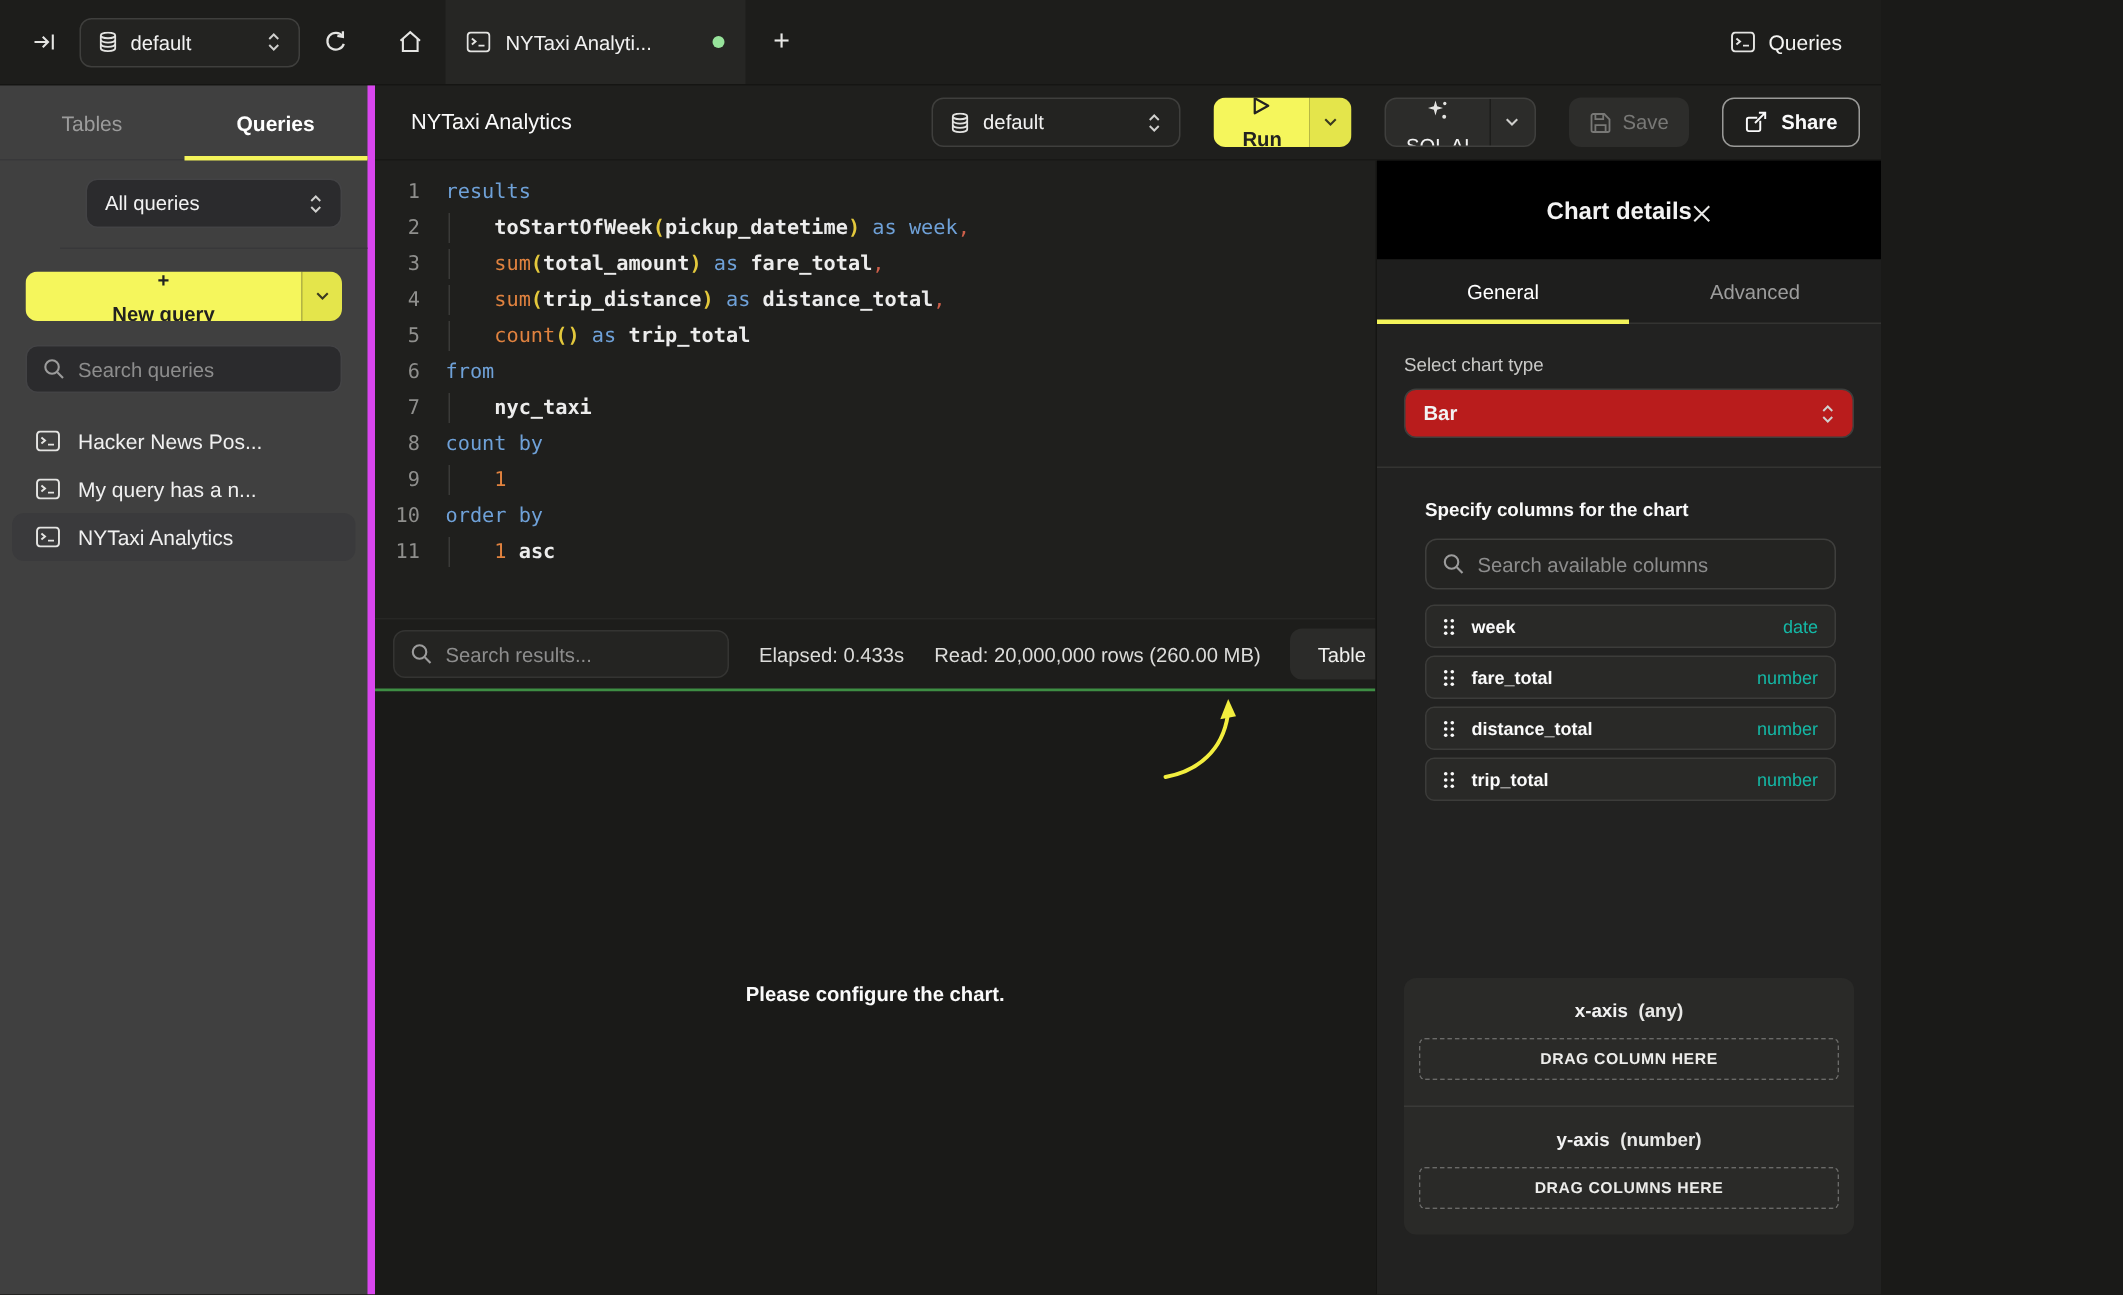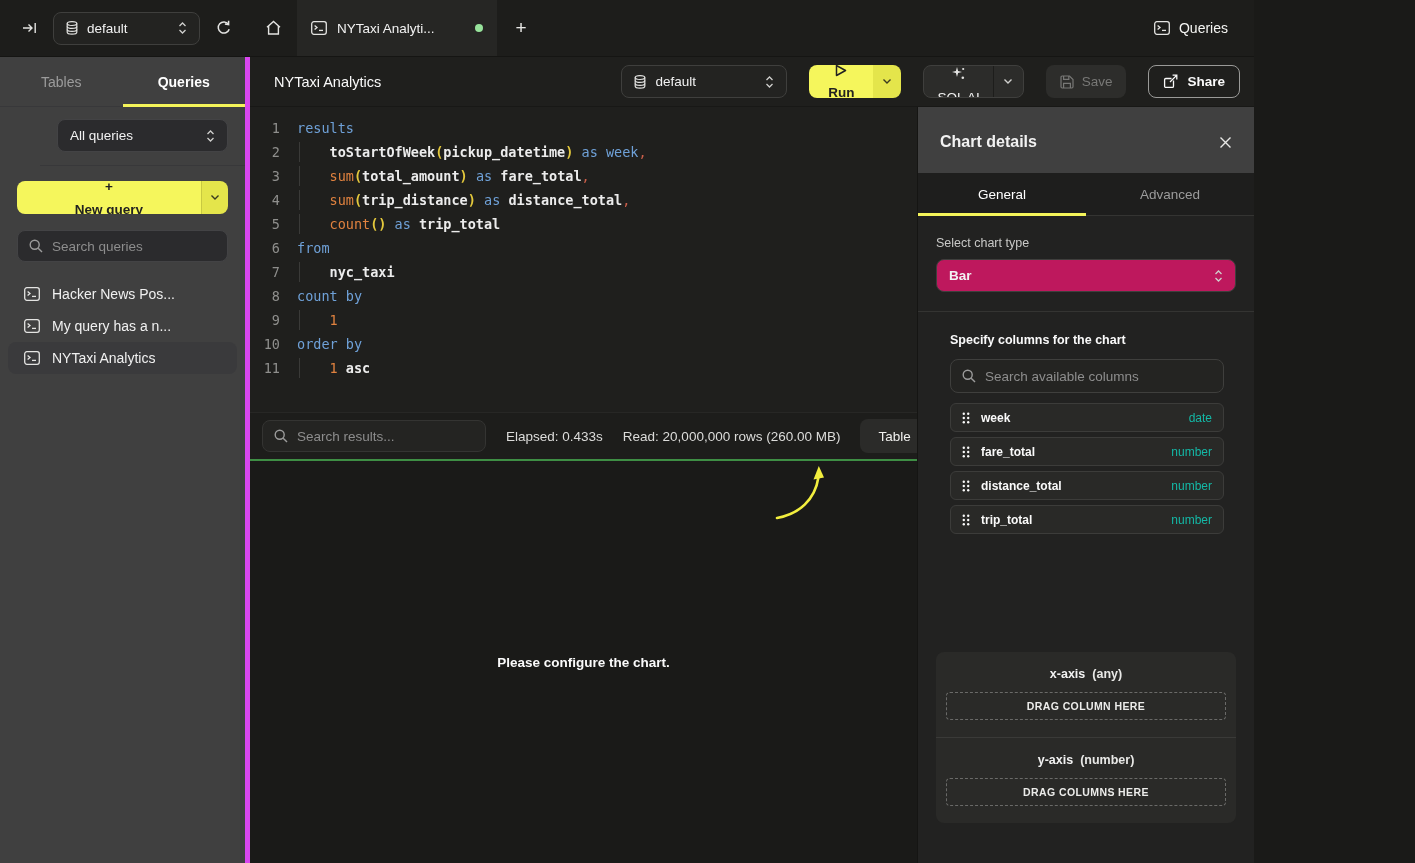--- a/index.html
+++ b/index.html
@@ -101,31 +101,31 @@
   .seg.active { background:#3b3b39; font-weight:bold; }
   .more-btn { font-size:15px; color:#cfcfcd; letter-spacing:1px; padding:0 6px; background:none; border:none; cursor:pointer; }
 
   
   .chart-area { flex:1; background:#1a1a18; position:relative; display:flex; align-items:center; justify-content:center; }
   .chart-msg { font-size:13.5px; font-weight:bold; color:#fafafa; }
   .arrow-annotation { position:absolute; top:2px; right:86px; }
 
   
   .chart-panel { width:337px; flex:0 0 337px; background:#222221; border-left:1px solid #151513; display:flex; flex-direction:column; }
-  .panel-header { background:#404040; padding:26px 22px 22px; display:flex; align-items:center; justify-content:space-between; }
+  .panel-header { background:#000000; padding:26px 22px 22px; display:flex; align-items:center; justify-content:center; }
   .panel-title { font-size:16px; font-weight:bold; }
   .panel-close { background:none; border:none; color:#e8e8e6; font-size:15px; cursor:pointer; }
   .panel-tabs { display:flex; background:#1e1e1d; border-bottom:1px solid #343432; }
   .panel-tab { flex:1; height:42px; display:flex; align-items:center; justify-content:center; font-size:13.5px;
     color:#9c9c9c; cursor:pointer; position:relative; }
   .panel-tab.active { color:#ffffff; }
   .panel-tab.active::after { content:""; position:absolute; left:0; right:0; bottom:-1px; height:3px; background:#f4f45a; }
   .panel-content { flex:1; padding:20px 18px 40px; display:flex; flex-direction:column; min-height:0; }
   .field-label { font-size:12.5px; color:#c9c9c7; margin-bottom:9px; }
-  .type-select { font-weight:bold; background:#be185d; cursor:pointer; }
+  .type-select { font-weight:bold; background:#b91c1c; cursor:pointer; }
   .panel-divider { border:none; border-top:1px solid #343432; margin:19px -18px 0; }
   .columns-section { margin:21px 12px 0 14px; }
   .columns-label { font-size:12.5px; font-weight:bold; color:#fafafa; margin-bottom:12px; }
   .col-search { background:#242422; border-color:#3f3f3d; height:34px; }
   .col-list { margin-top:10px; display:flex; flex-direction:column; gap:5px; }
   .col-item { height:29px; display:flex; align-items:center; gap:11px; padding:0 11px;
     background:#292927; border:1px solid #3c3c3a; border-radius:6px; cursor:grab; }
   .col-name { font-size:12px; font-weight:bold; color:#fafafa; }
   .col-type { margin-left:auto; font-size:12px; color:#14b8a6; }
   .axis-card { margin-top:auto; background:#2a2a28; border-radius:8px; overflow:hidden; }

